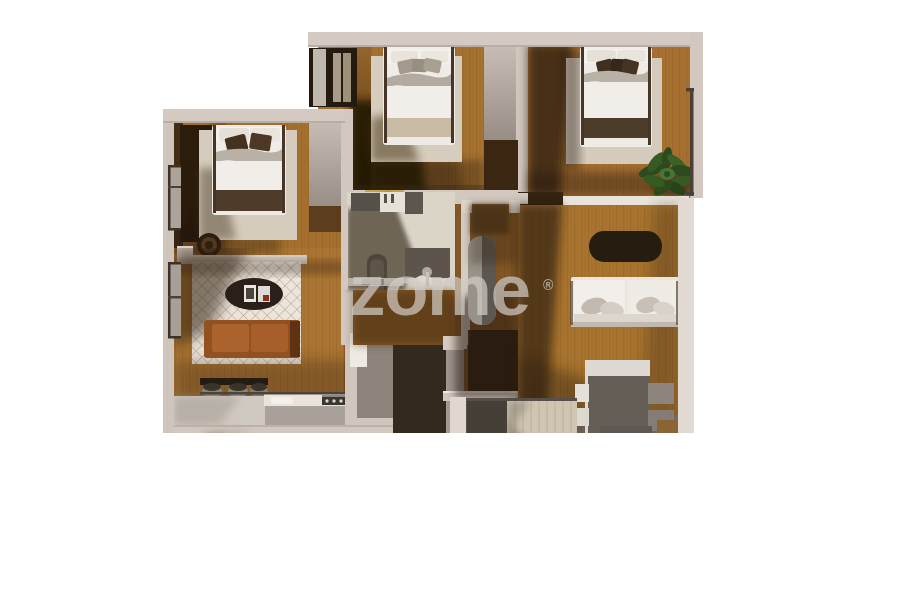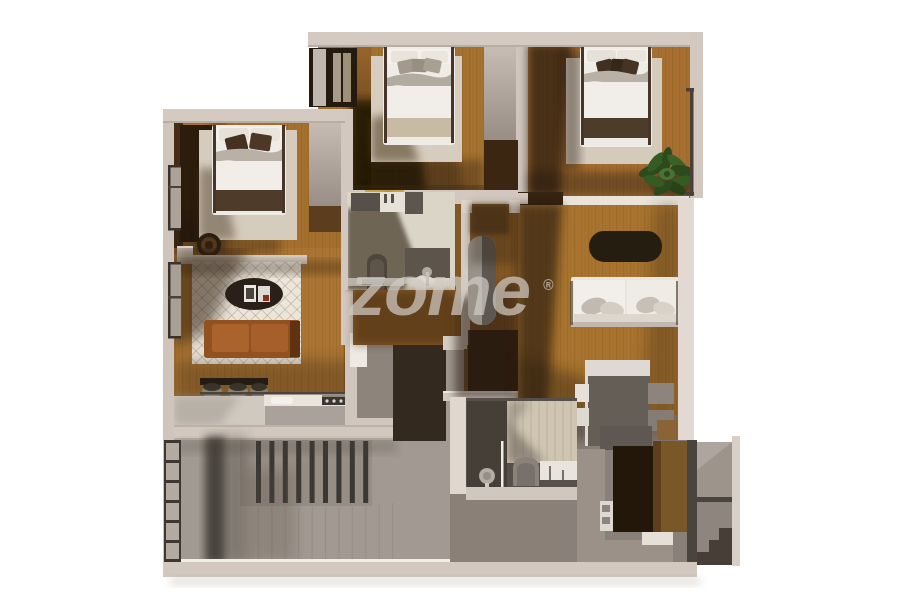--- a/index.html
+++ b/index.html
@@ -1,16 +1,16 @@
 <!DOCTYPE html>
 <html><head>
 <meta charset="utf-8">
 <style>
   html,body{margin:0;padding:0;background:#ffffff;font-family:"Liberation Sans",sans-serif;}
-  #stage{position:relative;width:900px;height:597px;background:#ffffff;overflow:hidden;font-style:italic;}
+  #stage{position:relative;width:900px;height:433px;background:#ffffff;overflow:hidden;}
 </style>
 </head>
 <body>
 <div id="stage">
 <svg width="900" height="597" viewBox="0 0 900 597" xmlns="http://www.w3.org/2000/svg">
 <defs>
   <filter id="b2" x="-30%" y="-30%" width="160%" height="160%">
           <feGaussianBlur stdDeviation="2"></feGaussianBlur>
         </filter>
   <filter id="b4" x="-30%" y="-30%" width="160%" height="160%">

